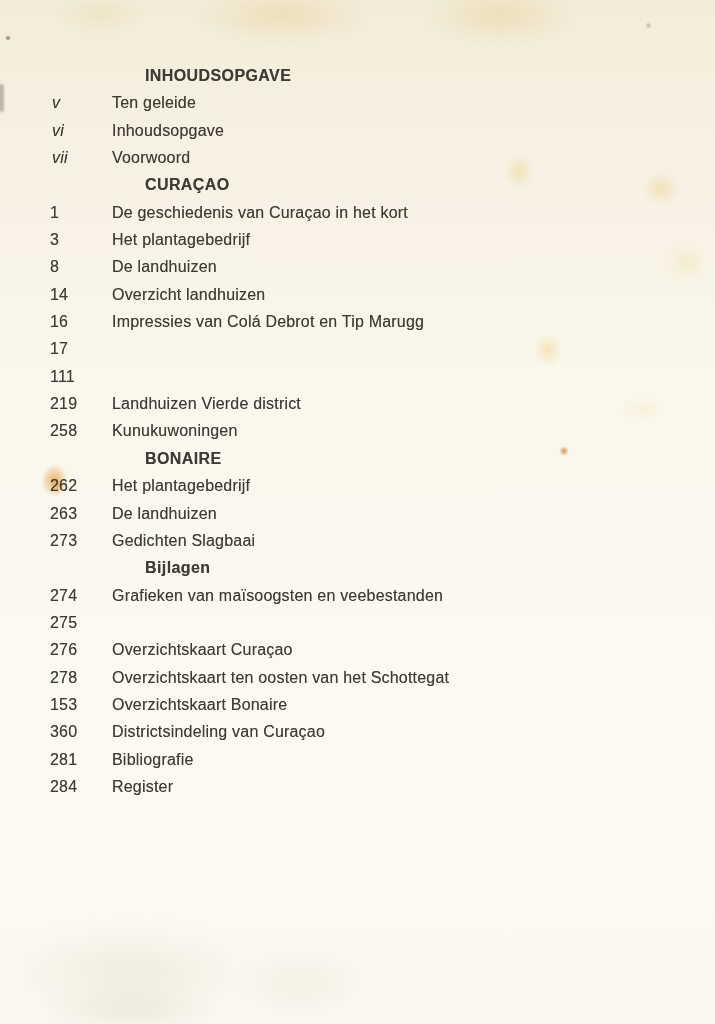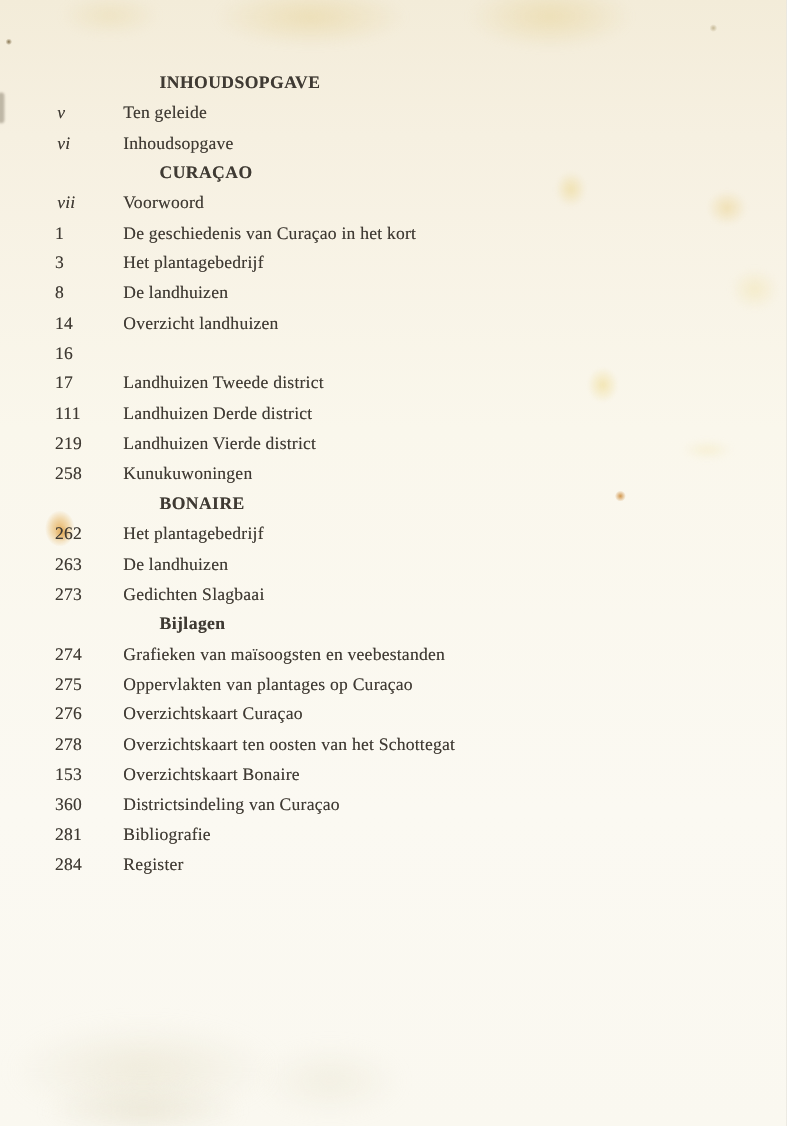--- a/index.html
+++ b/index.html
@@ -12,21 +12,21 @@
   .page{
     position:relative;
     width:715px;height:1024px;
     overflow:hidden;
     background:linear-gradient(180deg,
       var(--paper-top) 0%,
       #f6f0e1 12%,
       var(--paper-mid) 38%,
       var(--paper-bottom) 72%,
       #faf8f0 100%);
-    font-family:Liberation Serif, serif;
+    font-family:Liberation Sans, sans-serif;
     color:var(--ink);
   }
   
   .stain{position:absolute;border-radius:50%;pointer-events:none;}
   .st-top-mottle1{left:195px;top:-12px;width:175px;height:55px;filter:blur(4px);
     background:radial-gradient(closest-side,rgba(226,201,128,.38),rgba(226,201,128,0));}
   .st-top-mottle2{left:425px;top:-15px;width:150px;height:60px;filter:blur(4px);
     background:radial-gradient(closest-side,rgba(228,205,135,.42),rgba(228,205,135,0));}
   .st-top-mottle3{left:55px;top:-5px;width:90px;height:38px;filter:blur(4px);
     background:radial-gradient(closest-side,rgba(228,208,145,.30),rgba(228,208,145,0));}
@@ -95,53 +95,52 @@
     <span class="label">INHOUDSOPGAVE</span>
   </div>
       <div class="row entry">
     <span class="num italic">v</span>
     <span class="label">Ten geleide</span>
   </div>
       <div class="row entry">
     <span class="num italic">vi</span>
     <span class="label">Inhoudsopgave</span>
   </div>
-      <div class="row heading">
-    <span class="label">CURAÇAO</span>
-  </div>
       <div class="row entry">
     <span class="num italic">vii</span>
     <span class="label">Voorwoord</span>
+  </div>
+      <div class="row heading">
+    <span class="label">CURAÇAO</span>
   </div>
       <div class="row entry">
     <span class="num">1</span>
     <span class="label">De geschiedenis van Curaçao in het kort</span>
   </div>
       <div class="row entry">
     <span class="num">3</span>
     <span class="label">Het plantagebedrijf</span>
   </div>
       <div class="row entry">
     <span class="num">8</span>
     <span class="label">De landhuizen</span>
   </div>
       <div class="row entry">
     <span class="num">14</span>
     <span class="label">Overzicht landhuizen</span>
   </div>
       <div class="row entry">
     <span class="num">16</span>
+    <span class="label">Impressies van Colá Debrot en Tip Marugg</span>
   </div>
       <div class="row entry">
     <span class="num">17</span>
-    <span class="label">Landhuizen Tweede district</span>
   </div>
       <div class="row entry">
     <span class="num">111</span>
-    <span class="label">Landhuizen Derde district</span>
   </div>
       <div class="row entry">
     <span class="num">219</span>
     <span class="label">Landhuizen Vierde district</span>
   </div>
       <div class="row entry">
     <span class="num">258</span>
     <span class="label">Kunukuwoningen</span>
   </div>
       <div class="row heading">
@@ -161,21 +160,20 @@
   </div>
       <div class="row heading">
     <span class="label">Bijlagen</span>
   </div>
       <div class="row entry">
     <span class="num">274</span>
     <span class="label">Grafieken van maïsoogsten en veebestanden</span>
   </div>
       <div class="row entry">
     <span class="num">275</span>
-    <span class="label">Oppervlakten van plantages op Curaçao</span>
   </div>
       <div class="row entry">
     <span class="num">276</span>
     <span class="label">Overzichtskaart Curaçao</span>
   </div>
       <div class="row entry">
     <span class="num">278</span>
     <span class="label">Overzichtskaart ten oosten van het Schottegat</span>
   </div>
       <div class="row entry">

